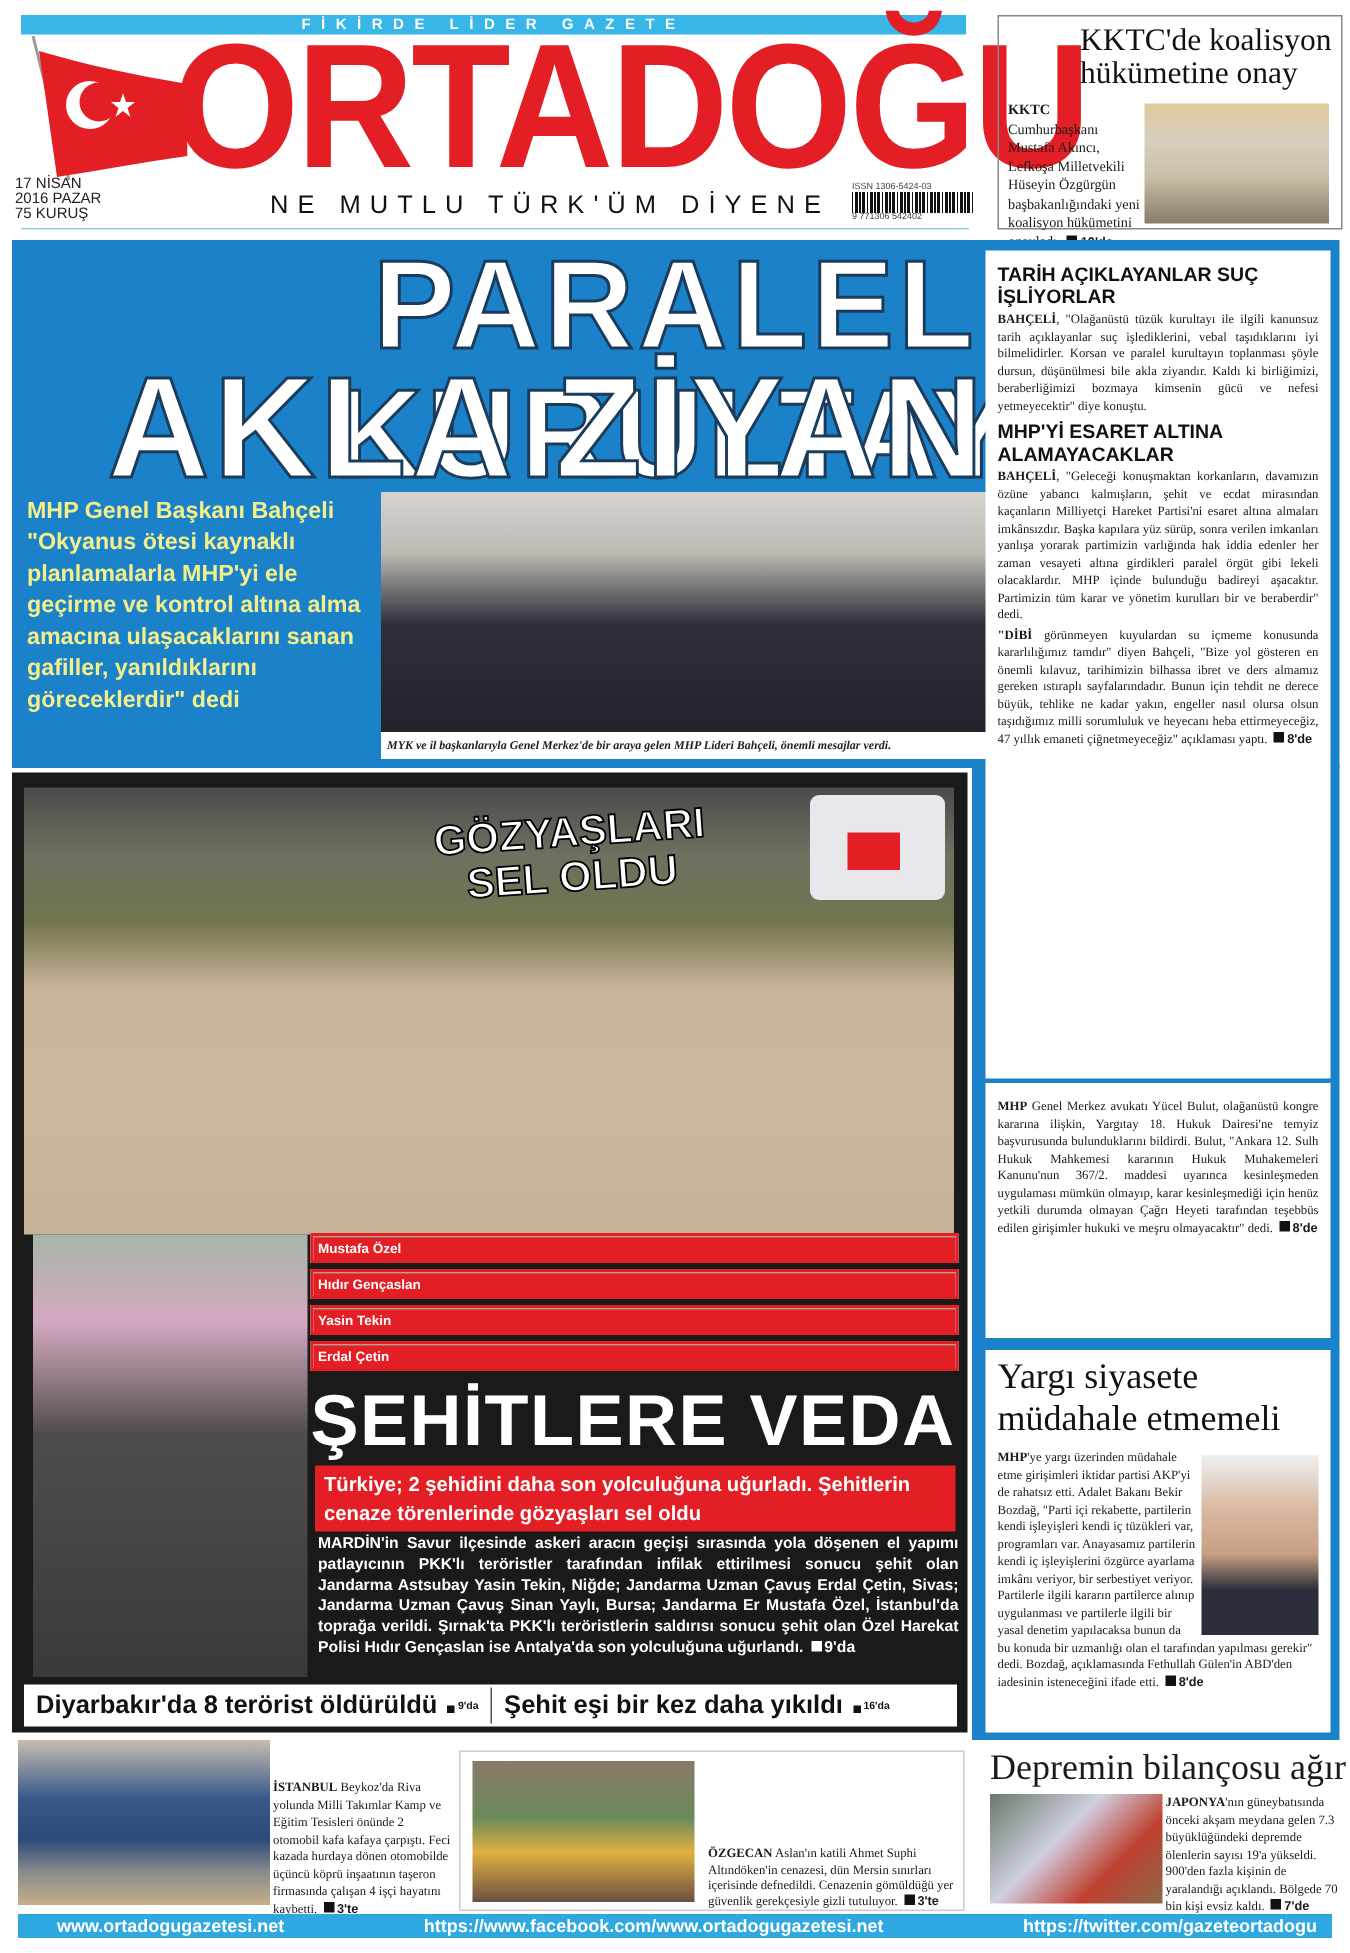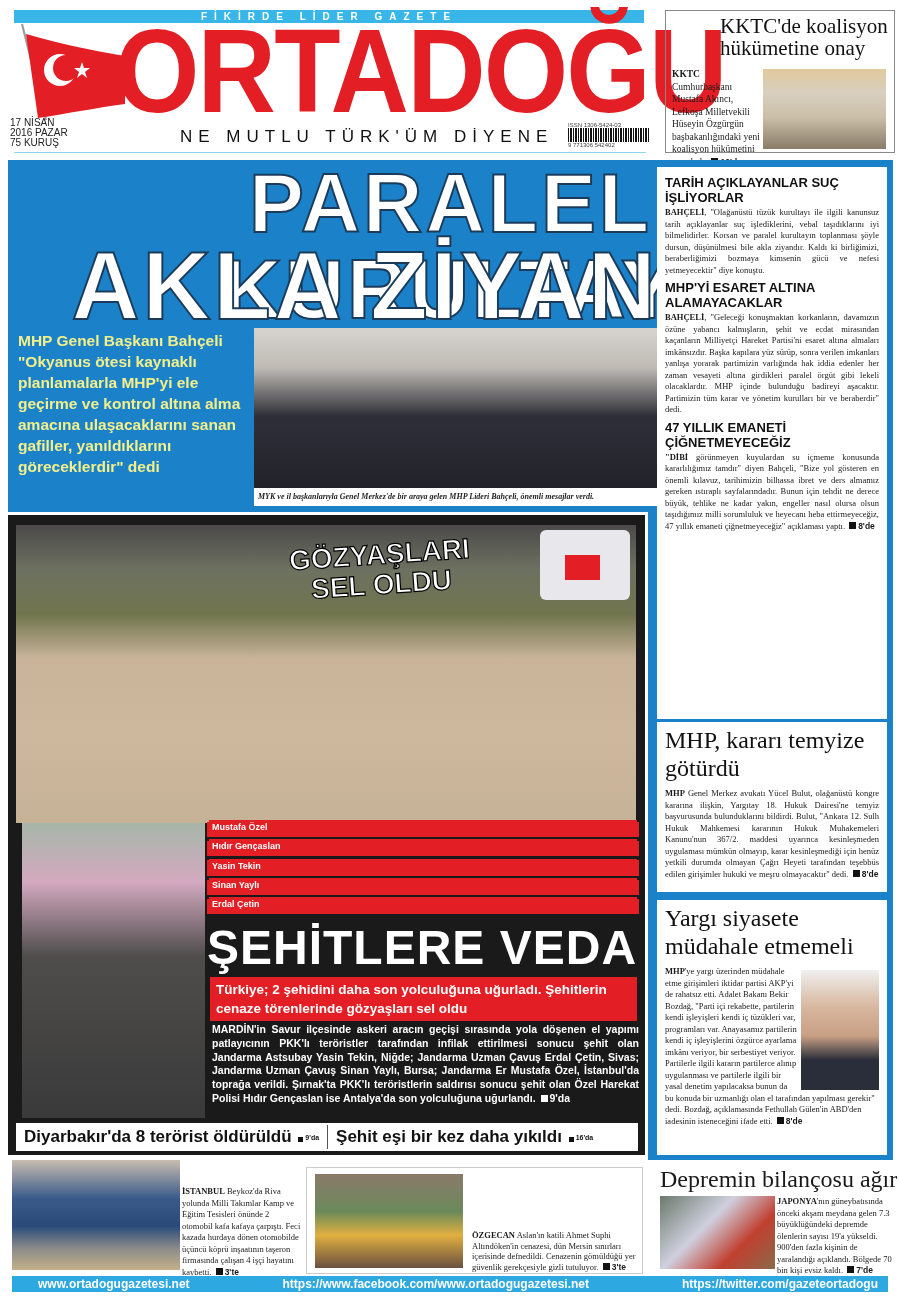--- a/index.html
+++ b/index.html
@@ -124,26 +124,24 @@
   <div id="group-caption" class="abs">MYK ve il başkanlarıyla Genel Merkez'de bir araya gelen MHP Lideri Bahçeli, önemli mesajlar verdi.</div>
 </div>
 
 <div id="blue-frame-right" class="abs"></div>
 
 <div id="right-col" class="abs">
   <div class="sec-title">TARİH AÇIKLAYANLAR SUÇ İŞLİYORLAR</div>
   <div class="sec-text"><b>BAHÇELİ</b><span>, "Olağanüstü tüzük kurultayı ile ilgili kanunsuz tarih açıklayanlar suç işlediklerini, vebal taşıdıklarını iyi bilmelidirler. Korsan ve paralel kurultayın toplanması şöyle dursun, düşünülmesi bile akla ziyandır. Kaldı ki birliğimizi, beraberliğimizi bozmaya kimsenin gücü ve nefesi yetmeyecektir" diye konuştu.</span></div>
   <div class="sec-title">MHP'Yİ ESARET ALTINA ALAMAYACAKLAR</div>
   <div class="sec-text"><b>BAHÇELİ</b><span>, "Geleceği konuşmaktan korkanların, davamızın özüne yabancı kalmışların, şehit ve ecdat mirasından kaçanların Milliyetçi Hareket Partisi'ni esaret altına almaları imkânsızdır. Başka kapılara yüz sürüp, sonra verilen imkanları yanlışa yorarak partimizin varlığında hak iddia edenler her zaman vesayeti altına girdikleri paralel örgüt gibi lekeli olacaklardır. MHP içinde bulunduğu badireyi aşacaktır. Partimizin tüm karar ve yönetim kurulları bir ve beraberdir" dedi.</span></div>
-  <div class="sec-title">47 YILLIK EMANETİ ÇİĞNETMEYECEĞİZ</div>
   <div class="sec-text"><b>"DİBİ</b><span> görünmeyen kuyulardan su içmeme konusunda kararlılığımız tamdır" diyen Bahçeli, "Bize yol gösteren en önemli kılavuz, tarihimizin bilhassa ibret ve ders almamız gereken ıstıraplı sayfalarındadır. Bunun için tehdit ne derece büyük, tehlike ne kadar yakın, engeller nasıl olursa olsun taşıdığımız milli sorumluluk ve heyecanı heba ettirmeyeceğiz, 47 yıllık emaneti çiğnetmeyeceğiz" açıklaması yaptı.</span> <span class="sq"></span><span class="ref">8'de</span></div>
 </div>
 
 <div id="mhp-box" class="abs">
-  <div class="serif-title">MHP, kararı temyize götürdü</div>
   <div id="mhp-text"><b>MHP</b><span> Genel Merkez avukatı Yücel Bulut, olağanüstü kongre kararına ilişkin, Yargıtay 18. Hukuk Dairesi'ne temyiz başvurusunda bulunduklarını bildirdi. Bulut, "Ankara 12. Sulh Hukuk Mahkemesi kararının Hukuk Muhakemeleri Kanunu'nun 367/2. maddesi uyarınca kesinleşmeden uygulaması mümkün olmayıp, karar kesinleşmediği için henüz yetkili durumda olmayan Çağrı Heyeti tarafından teşebbüs edilen girişimler hukuki ve meşru olmayacaktır" dedi.</span> <span class="sq"></span><span class="ref">8'de</span></div>
 </div>
 
 <div id="yargi-box" class="abs">
   <div class="serif-title">Yargı siyasete müdahale etmemeli</div>
   <div id="yargi-text">
     <div id="bozdag-photo"></div>
     <b>MHP</b><span>'ye yargı üzerinden müdahale etme girişimleri iktidar partisi AKP'yi de rahatsız etti. Adalet Bakanı Bekir Bozdağ, "Parti içi rekabette, partilerin kendi işleyişleri kendi iç tüzükleri var, programları var. Anayasamız partilerin kendi iç işleyişlerini özgürce ayarlama imkânı veriyor, bir serbestiyet veriyor. Partilerle ilgili kararın partilerce alınıp uygulanması ve partilerle ilgili bir yasal denetim yapılacaksa bunun da bu konuda bir uzmanlığı olan el tarafından yapılması gerekir" dedi. Bozdağ, açıklamasında Fethullah Gülen'in ABD'den iadesinin isteneceğini ifade etti.</span> <span class="sq"></span><span class="ref">8'de</span>
   </div>
 </div>
@@ -166,24 +164,20 @@
   <div class="martyr">
       <div class="martyr-photo"></div>
       <div class="martyr-name">Hıdır Gençaslan</div>
     </div>
   <div class="martyr">
       <div class="martyr-photo"></div>
       <div class="martyr-name">Yasin Tekin</div>
     </div>
   <div class="martyr">
       <div class="martyr-photo"></div>
-      <div class="martyr-name">Sinan Yaylı</div>
-    </div>
-  <div class="martyr">
-      <div class="martyr-photo"></div>
       <div class="martyr-name">Erdal Çetin</div>
     </div>
 </div>
 
 <div id="veda" class="abs">ŞEHİTLERE VEDA</div>
 <div id="veda-sub" class="abs">Türkiye; 2 şehidini daha son yolculuğuna uğurladı. Şehitlerin cenaze törenlerinde gözyaşları sel oldu</div>
 <div id="veda-body" class="abs"><span>MARDİN'in Savur ilçesinde askeri aracın geçişi sırasında yola döşenen el yapımı patlayıcının PKK'lı teröristler tarafından infilak ettirilmesi sonucu şehit olan Jandarma Astsubay Yasin Tekin, Niğde; Jandarma Uzman Çavuş Erdal Çetin, Sivas; Jandarma Uzman Çavuş Sinan Yaylı, Bursa; Jandarma Er Mustafa Özel, İstanbul'da toprağa verildi. Şırnak'ta PKK'lı teröristlerin saldırısı sonucu şehit olan Özel Harekat Polisi Hıdır Gençaslan ise Antalya'da son yolculuğuna uğurlandı.</span> <span class="sq" style="background:#fff"></span><span>9'da</span></div>
 
 <div id="teaser-bar" class="abs">
   <div class="teaser"><span>Diyarbakır'da 8 terörist öldürüldü</span> <span class="sq" style="width:5px;height:5px"></span><span class="tref">9'da</span></div>

